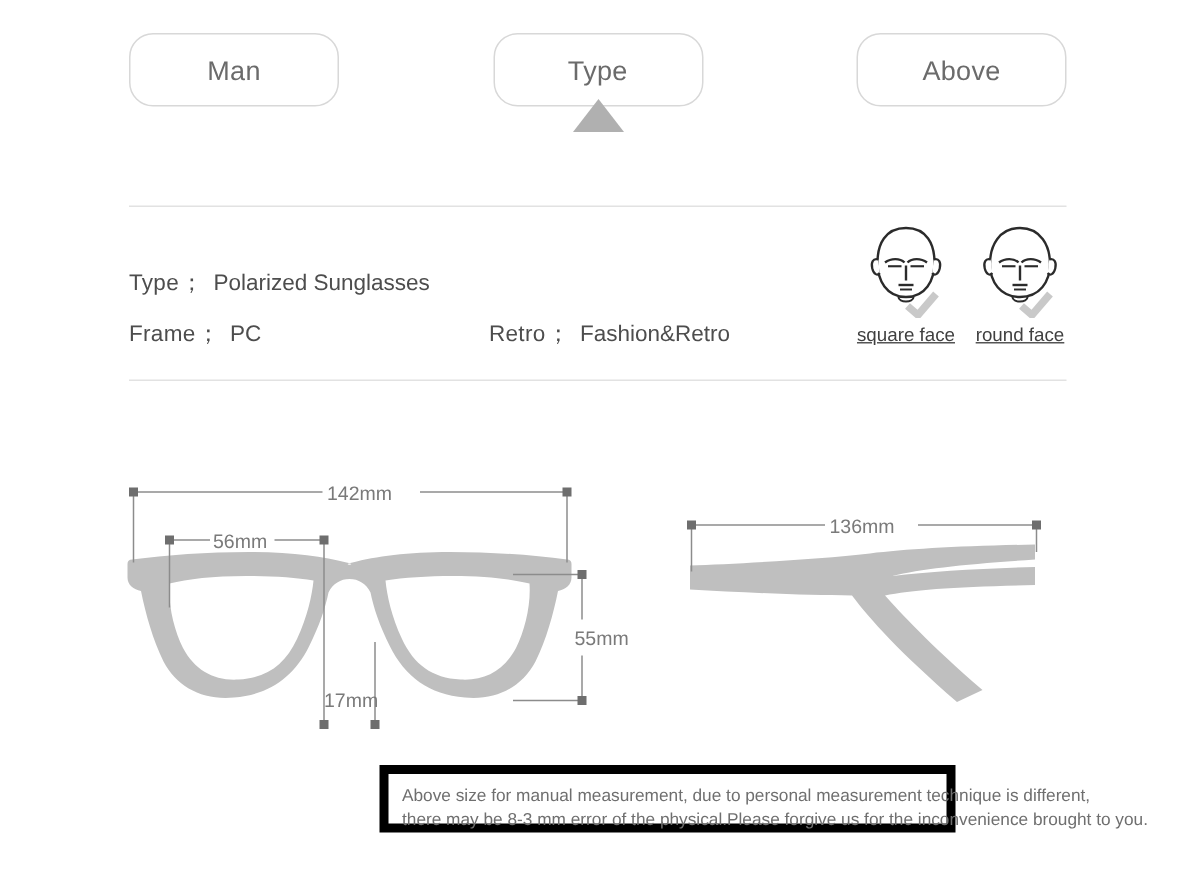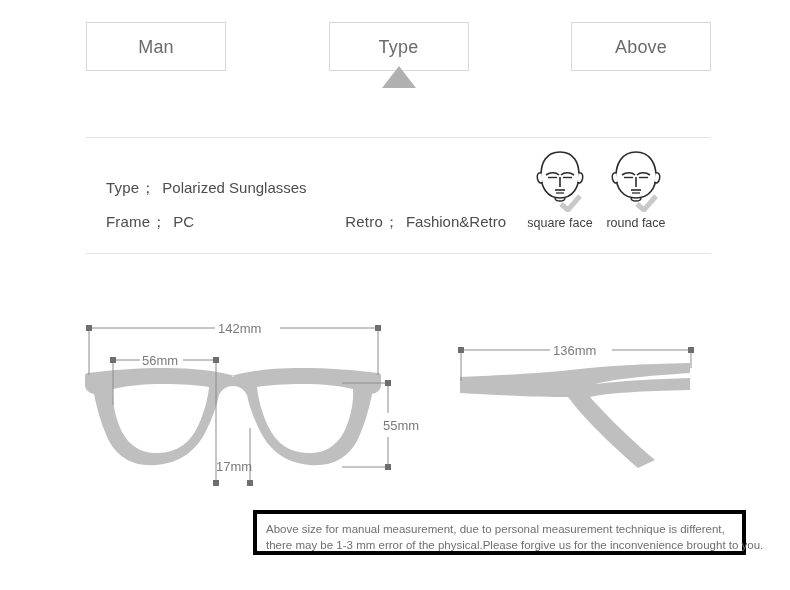--- a/index.html
+++ b/index.html
@@ -24,21 +24,21 @@
     width: 625px;
     height: 52px;
     display: flex;
     justify-content: space-between;
     align-items: flex-start;
   }
   .tab {
     width: 140px;
     height: 49px;
     border: 1px solid #d8d8d8;
-    border-radius: 0;
+    border-radius: 16px;
     background: #ffffff;
     display: flex;
     align-items: center;
     justify-content: center;
     font-size: 18px;
     color: #6b6b6b;
     letter-spacing: .2px;
     position: relative;
     box-sizing: border-box;
   }
@@ -77,33 +77,34 @@
     display: flex;
     margin-bottom: 14px;
     height: 20px;
     align-items: center;
   }
   .spec-cell {
     font-size: 15px;
     color: #4d4d4d;
     white-space: nowrap;
   }
-  .spec-cell.col1 { width: 240px; margin-left: 20px; }
+  .spec-cell.col1 { width: 240px; }
   .spec-key { letter-spacing: .2px; }
   .spec-sep { margin: 0 2px 0 1px; }
   .spec-val { margin-left: 5px; }
 
   
   .faces {
     position: absolute;
     left: 478px;
     top: 146px;
     width: 240px;
     display: flex;
-    justify-content: center;
+    justify-content: flex-end;
+    text-decoration: underline;
   }
   .face-item {
     width: 76px;
     display: flex;
     flex-direction: column;
     align-items: center;
   }
   .face-item svg { display: block; }
   .face-label {
     margin-top: 4px;
@@ -128,23 +129,23 @@
     font-size: 13px;
     fill: #7a7a7a;
     font-family: "Liberation Sans", "DejaVu Sans", sans-serif;
   }
 
   
   .note-box {
     position: absolute;
     left: 253px;
     top: 510px;
-    width: 493px;
+    width: 384px;
     height: 45px;
-    border: 4px solid #000000;
+    border: 6px solid #000000;
     box-sizing: border-box;
     padding: 7px 9px 0 9px;
     background: #ffffff;
   }
   .note-line {
     font-size: 11.5px;
     color: #6f6f6f;
     line-height: 16px;
     white-space: nowrap;
   }
@@ -339,14 +340,14 @@
       <line x1="251" y1="15" x2="251" y2="33"></line>
     </g>
     <rect x="18" y="12" width="6" height="6" fill="#6e6e6e"></rect>
     <rect x="248" y="12" width="6" height="6" fill="#6e6e6e"></rect>
     <text class="dim-text" x="113" y="20">136mm</text>
   </svg>
 </div>
 
 <div class="note-box">
   <div class="note-line">Above size for manual measurement, due to personal measurement technique is different,</div>
-  <div class="note-line">there may be 1-3 mm error of the physical.Please forgive us for the inconvenience brought to you.</div>
+  <div class="note-line">there may be 8-3 mm error of the physical.Please forgive us for the inconvenience brought to you.</div>
 </div>
 
 </body></html>

